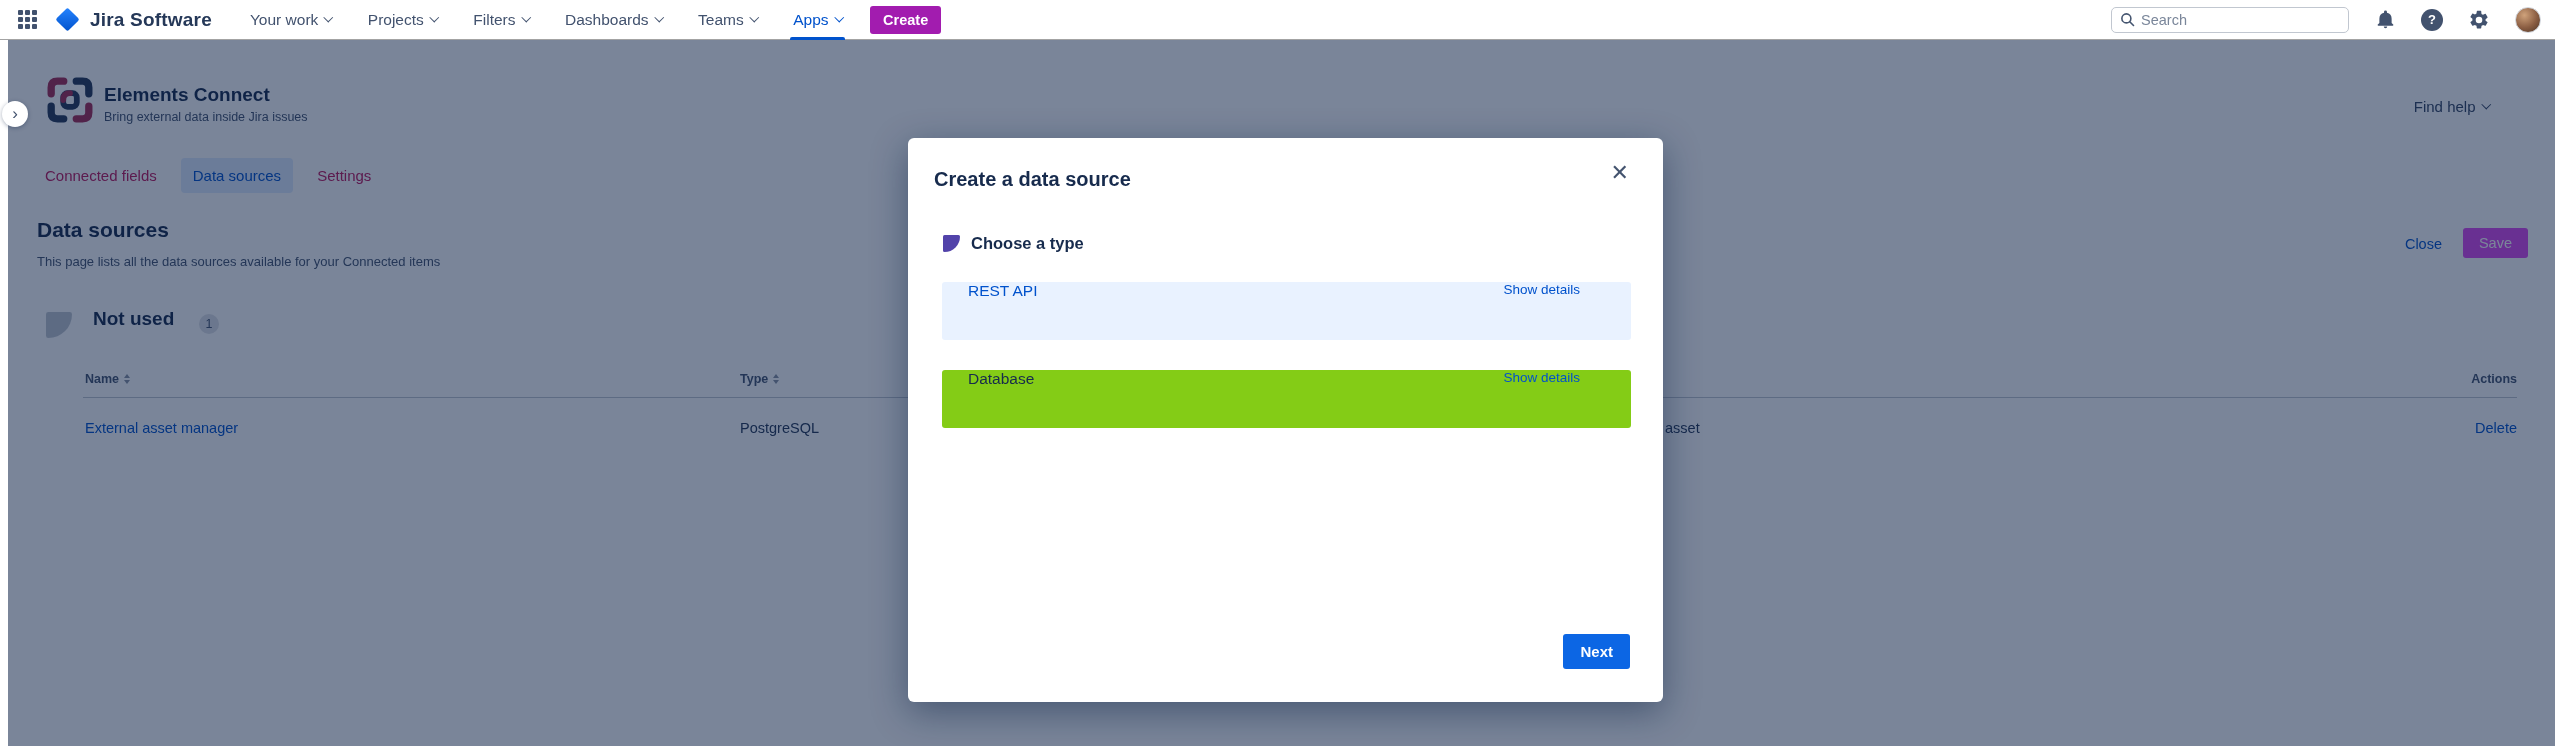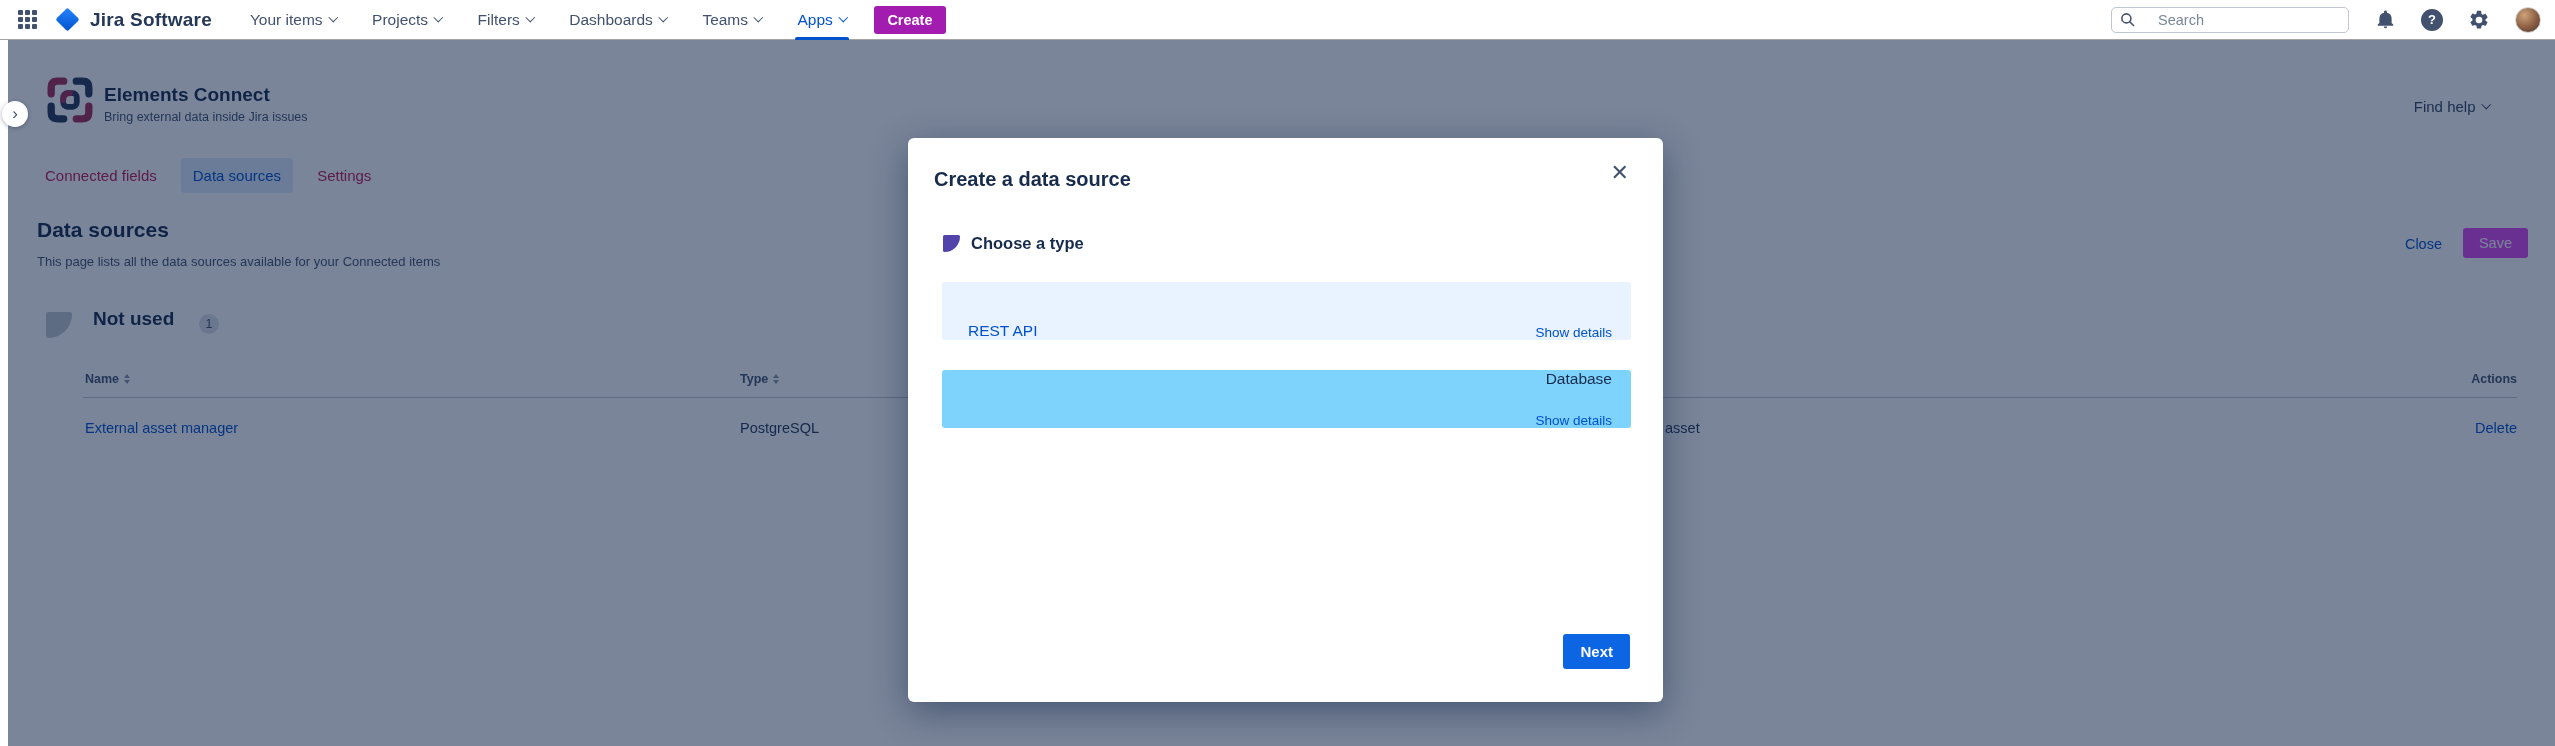--- a/index.html
+++ b/index.html
@@ -25,21 +25,21 @@
   .nav-item.active::after { content:""; position:absolute; left:-3px; right:-3px; bottom:0;
                             height:3px; background:#0052CC; border-radius:2px 2px 0 0; }
   .chev { display:inline-block; width:6.5px; height:6.5px; border-right:1.8px solid currentColor;
           border-bottom:1.8px solid currentColor; transform:rotate(45deg); margin-left:7px;
           margin-top:-4px; }
   .create-btn { margin-left:28px; background:#a21caf; color:#fff; font-size:14.5px; font-weight:600;
                 border:none; border-radius:3px; padding:6px 13px; cursor:pointer;
                 font-family:inherit; }
   .topnav-right { margin-left:auto; display:flex; align-items:center; gap:24px; }
   .search-box { width:238px; height:26px; border:1.5px solid #C1C7D0; border-radius:5px;
-                display:flex; align-items:center; padding:0 8px; gap:23px; background:#fff; }
+                display:flex; align-items:center; padding:0 8px; gap:6px; background:#fff; }
   .search-box svg { flex:0 0 auto; }
   .search-box input { border:none; outline:none; width:100%; font-size:14.5px; color:#172B4D;
                       font-family:inherit; background:transparent; }
   .search-box input::placeholder { color:#7A869A; }
   .nav-icon { width:24px; height:24px; display:flex; align-items:center; justify-content:center;
               cursor:pointer; }
   .help-circle { width:22px; height:22px; border-radius:50%; background:#42526E; color:#fff;
                  font-size:13px; font-weight:700; display:flex; align-items:center;
                  justify-content:center; cursor:pointer; }
   .avatar { width:26px; height:26px; border-radius:50%; cursor:pointer;
@@ -99,24 +99,24 @@
   
   .modal { position:absolute; left:908px; top:138px; width:755px; height:564px; background:#fff;
            border-radius:6px; z-index:10; box-shadow:0 10px 36px rgba(9,30,66,.45); }
   .modal-title { position:absolute; left:26px; top:30px; font-size:20px; font-weight:600; color:#172B4D; }
   .modal-close { position:absolute; right:34px; top:24px; font-size:22px; color:#44546F;
                  background:none; border:none; cursor:pointer; line-height:1; font-family:inherit; }
   .step-row { position:absolute; left:35px; top:96px; display:flex; align-items:center; gap:11px; }
   .bullet { width:17px; height:17px; background:#5243AA; border-radius:10% 10% 100% 10%; }
   .step-label { font-size:16.5px; font-weight:600; color:#172B4D; }
   .options { position:absolute; left:34px; top:144px; width:689px; }
-  .option { height:58px; border-radius:3px; display:flex; align-items:flex-end;
-            justify-content:space-between; padding:0 19px 0 26px; margin-bottom:30px; cursor:pointer; }
+  .option { height:58px; border-radius:3px; display:flex; align-items:flex-start;
+            justify-content:space-between; padding:0 51px 0 26px; margin-bottom:30px; cursor:pointer; }
   .option.selected { background:#E9F2FF; }
-  .option.plain { background:#7dd3fc;flex-direction:column; }
+  .option.plain { background:#84cc16; }
   .option-label { font-size:15.5px; font-weight:500; color:#172B4D; }
   .option.selected .option-label { color:#0052CC; }
   .details-link { font-size:13.5px; color:#0052CC; cursor:pointer; }
   .next-btn { position:absolute; right:33px; bottom:33px; background:#0C66E4; color:#fff; border:none;
               border-radius:3px; padding:9px 17px; font-size:15px; font-weight:600; cursor:pointer;
               font-family:inherit; }
 </style>
 </head>
 <body>
 
@@ -133,21 +133,21 @@
         <i></i>
         <i></i>
         <i></i>
     </div>
     <div class="logo-group">
       <span class="jira-diamond"></span>
       <span class="product-name">Jira Software</span>
     </div>
     <nav class="nav-items">
       <span class="nav-item">
-        <span>Your items</span>
+        <span>Your work</span>
         <span class="chev"></span>
       </span>
       <span class="nav-item">
         <span>Projects</span>
         <span class="chev"></span>
       </span>
       <span class="nav-item">
         <span>Filters</span>
         <span class="chev"></span>
       </span>

